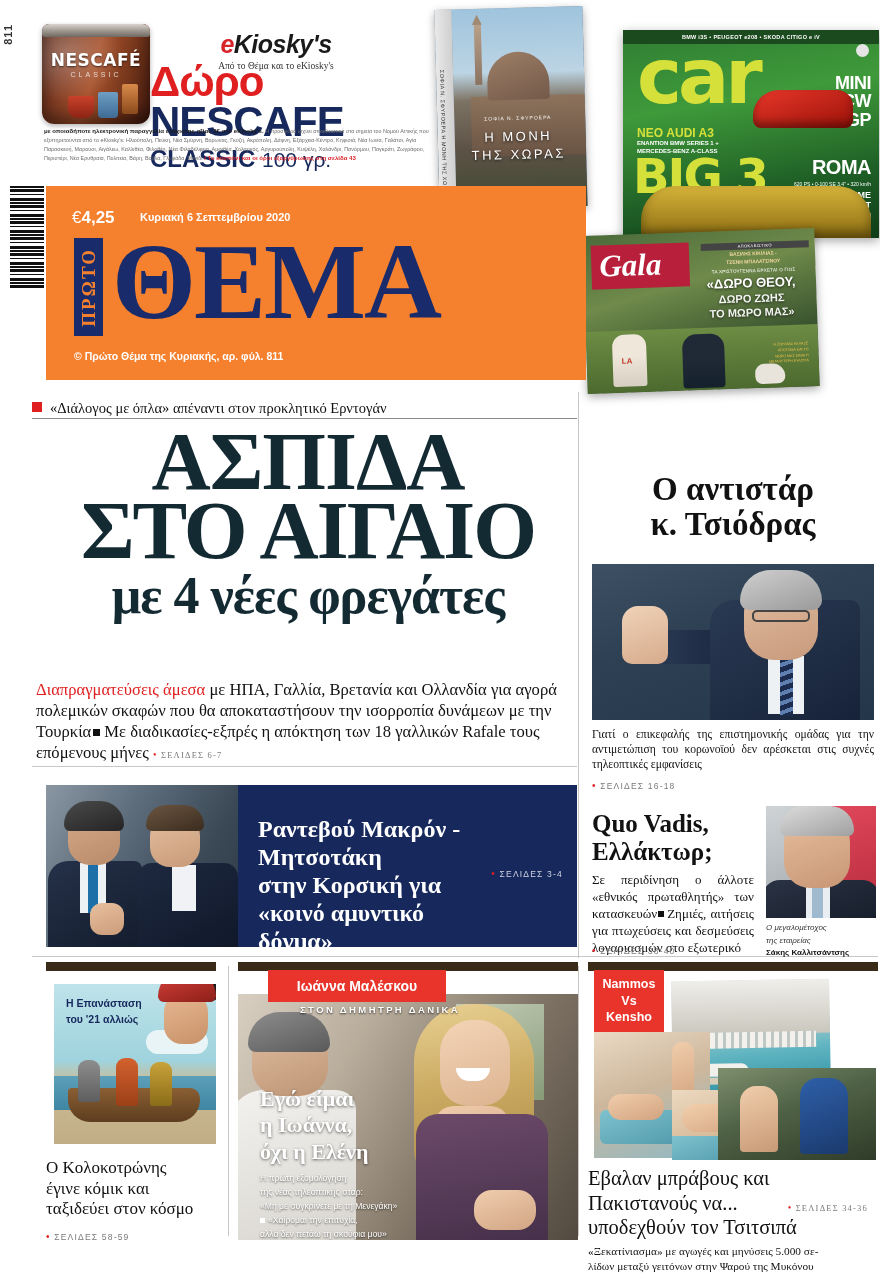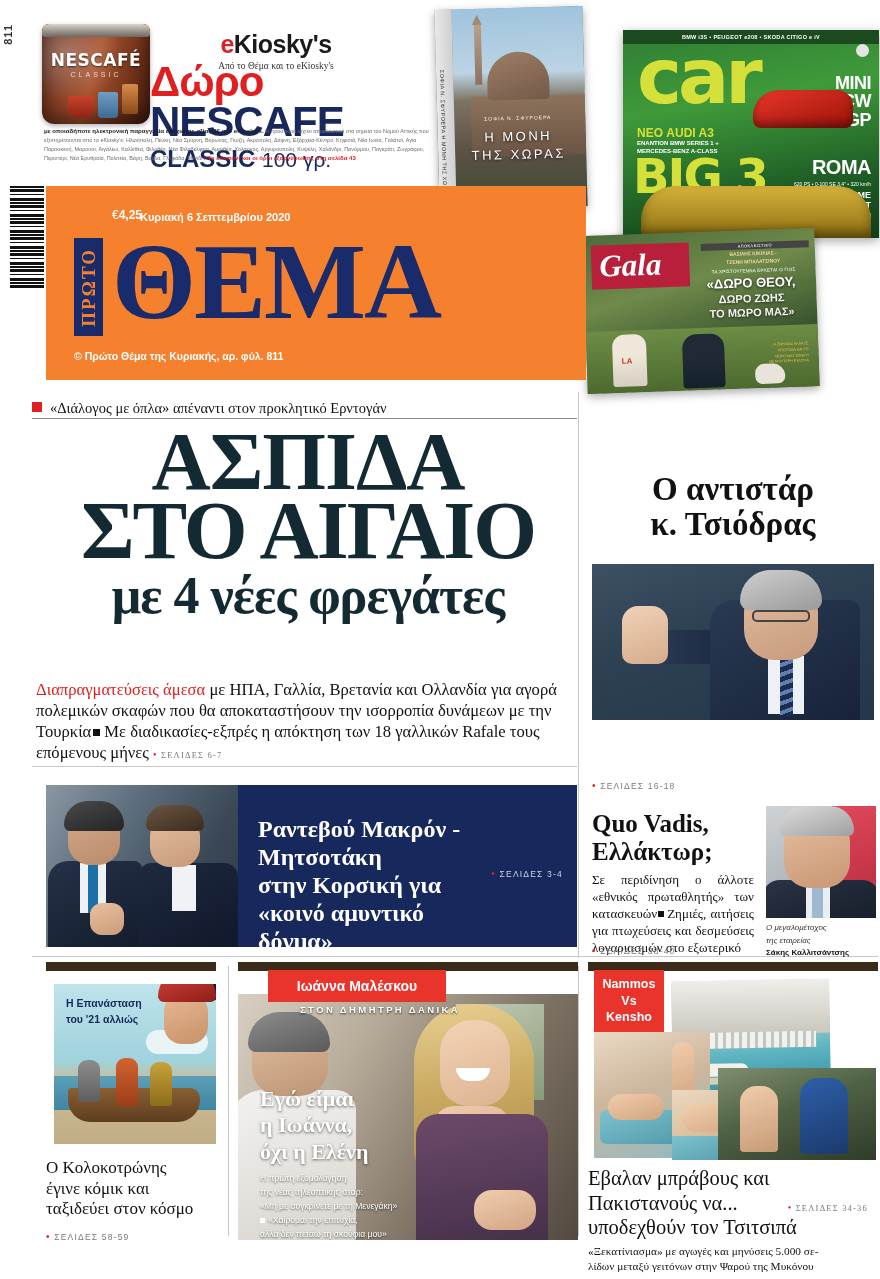--- a/index.html
+++ b/index.html
@@ -45,21 +45,21 @@
     text-align: center; color: #e6d9cf; font-size: 7px; letter-spacing: 3px;
   }
   .tin-cupA { position:absolute; left:26px; bottom:6px; width:26px; height:22px;
     background: linear-gradient(180deg,#c9412a,#8c2415); border-radius: 3px 3px 9px 9px; }
   .tin-cupB { position:absolute; left:56px; bottom:6px; width:20px; height:26px;
     background: linear-gradient(180deg,#6f9ec4,#3d6b94); border-radius: 2px 2px 4px 4px; }
   .tin-glass { position:absolute; left:80px; bottom:10px; width:16px; height:30px;
     background: linear-gradient(180deg,#d98a4a,#8a4a1c); border-radius: 2px; }
 
   .ad-logo { position: absolute; left: 196px; top: 30px; width: 160px; text-align: center; }
-  .ekiosky { font-size: 25px; font-weight: 800; color: #1a1a1a; letter-spacing: -.5px; }
+  .ekiosky { font-size: 25px; font-weight: 800; font-style: italic; color: #1a1a1a; letter-spacing: -.5px; }
   .ekiosky .e { color: #d8232a; }
   .ad-logo-sub { font-size: 9.5px; color: #333; margin-top: 2px; font-family: "Liberation Serif", serif; }
 
   .ad-doro { position: absolute; left: 150px; top: 62px; width: 300px; }
   .ad-doro-line1 { font-size: 42px; font-weight: 800; line-height: .96; letter-spacing: -1px; }
   .ad-doro-line1 .red { color: #e02020; }
   .ad-doro-line1 .navy { color: #17295c; }
   .ad-doro-line2 { font-size: 24px; font-weight: 700; color: #17295c; letter-spacing: 0px; margin-top: 2px; }
   .ad-doro-line2 .light { font-weight: 400; font-size: 21px; }
 
@@ -71,21 +71,21 @@
   
   .barcode { position: absolute; left: 10px; top: 186px; width: 34px; height: 104px; }
   .barcode .bars { position:absolute; inset:0; background:
     repeating-linear-gradient(180deg,#111 0 2px,#fff 2px 3px,#111 3px 6px,#fff 6px 8px,
     #111 8px 9px,#fff 9px 12px,#111 12px 15px,#fff 15px 16px); }
   .barcode-num { position: absolute; right: -10px; top: 14px; font-size: 6px;
     writing-mode: vertical-rl; letter-spacing: 1px; color: #111; }
 
   
   .masthead { position: absolute; left: 46px; top: 186px; width: 540px; height: 194px; background: #F5812F; }
-  .price { position: absolute; left: 26px; top: 22px; font-size: 12px; font-weight: 700; color: #fff; margin-left: 40px; }
+  .price { position: absolute; left: 26px; top: 22px; font-size: 17px; font-weight: 700; color: #fff; }
   .price .cur { font-weight: 400; }
   .pubdate { position: absolute; left: 94px; top: 25px; font-size: 11px; font-weight: 700; color: #fff; }
   .logo-proto {
     position: absolute; left: 28px; top: 52px; width: 29px; height: 98px;
     background: #192B6B; color: #F5812F; font-weight: 800;
     display: flex; align-items: center; justify-content: center;
     font-family: "Liberation Serif", serif;
   }
   .logo-proto span { writing-mode: vertical-rl; transform: rotate(180deg);
     font-size: 19px; letter-spacing: 2px; }
@@ -555,20 +555,21 @@
   <div class="ts-photo">
     <div class="ts-arm"></div>
     <div class="ts-hand"></div>
     <div class="ts-suit"></div>
     <div class="ts-shirt"></div>
     <div class="ts-tie"></div>
     <div class="ts-head"></div>
     <div class="ts-hair"></div>
     <div class="ts-glass"></div>
   </div>
+  <div class="ts-cap">Γιατί ο επικεφαλής της επιστημονικής ομάδας για την αντιμετώπιση του κορωνοϊού δεν αρέσκεται στις συχνές τηλεοπτικές εμφανίσεις</div>
   <div class="ts-pages">
     <span class="pages"><span class="dot">•</span> <span>ΣΕΛΙΔΕΣ 16-18</span></span>
   </div>
 
   <div class="mac-wrap">
     <div class="mac-photo">
       <div class="mac-bg"></div>
       <div class="mac-p1-suit"></div>
       <div class="mac-p1-shirt"></div>
       <div class="mac-p1-tie"></div>

